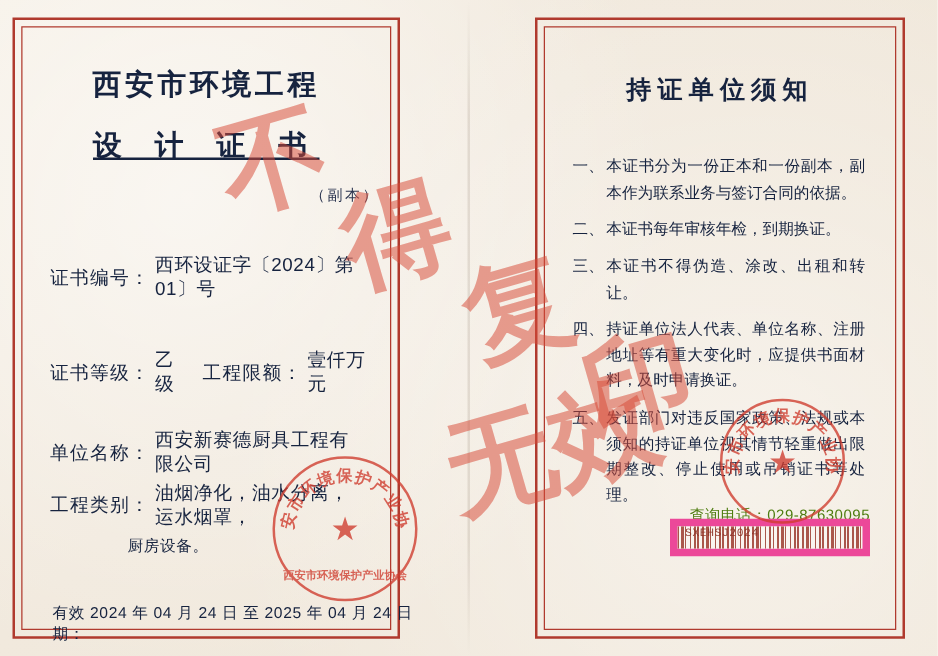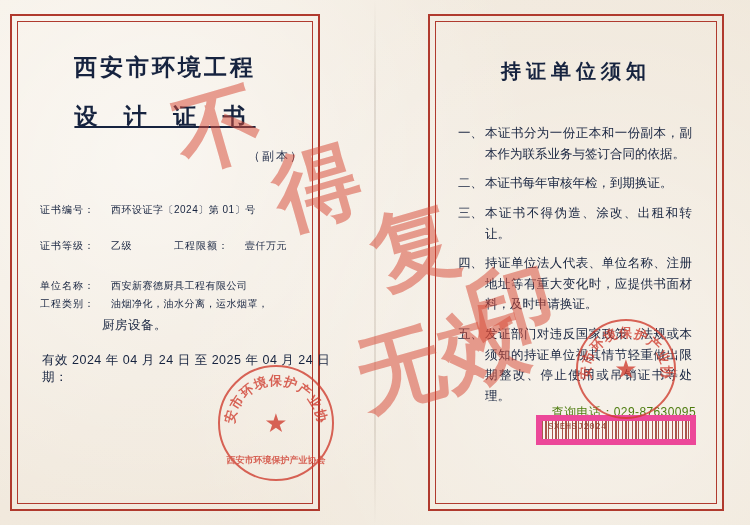--- a/index.html
+++ b/index.html
@@ -78,42 +78,41 @@
   .title-paren {
     text-align: right;
     font-size: 12px;
     color: #2b3550;
     margin-top: 16px;
     letter-spacing: 2px;
   }
   .field-row {
     display: flex;
     align-items: center;
-    font-size: 10px;
+    font-size: 15px;
     color: #16233f;
     margin-left: 14px;
     margin-right: 10px;
-    gap: 12px;
   }
   .field-label {
     white-space: nowrap;
     letter-spacing: 1px;
   }
   .field-value {
     color: #16233f;
     letter-spacing: 0.5px;
     padding-left: 4px;
   }
   .field-gap { width: 18px; }
   .row-sp-1 { margin-top: 38px; }
-  .row-sp-2 { margin-top: 22px; }
+  .row-sp-2 { margin-top: 38px; }
   .row-sp-3 { margin-top: 26px; }
   .row-sp-4 { margin-top: 4px; }
   .row-sp-5 { margin-top: 46px; }
-  .row-sp-6 { margin-top: 18px; }
+  .row-sp-6 { margin-top: 36px; }
   .cont-line {
     font-size: 12.5px;
     color: #16233f;
     margin-left: 14px;
     margin-top: 6px;
     padding-left: 62px;
     letter-spacing: 0.5px;
   }
   .date-row {
     display: flex;

